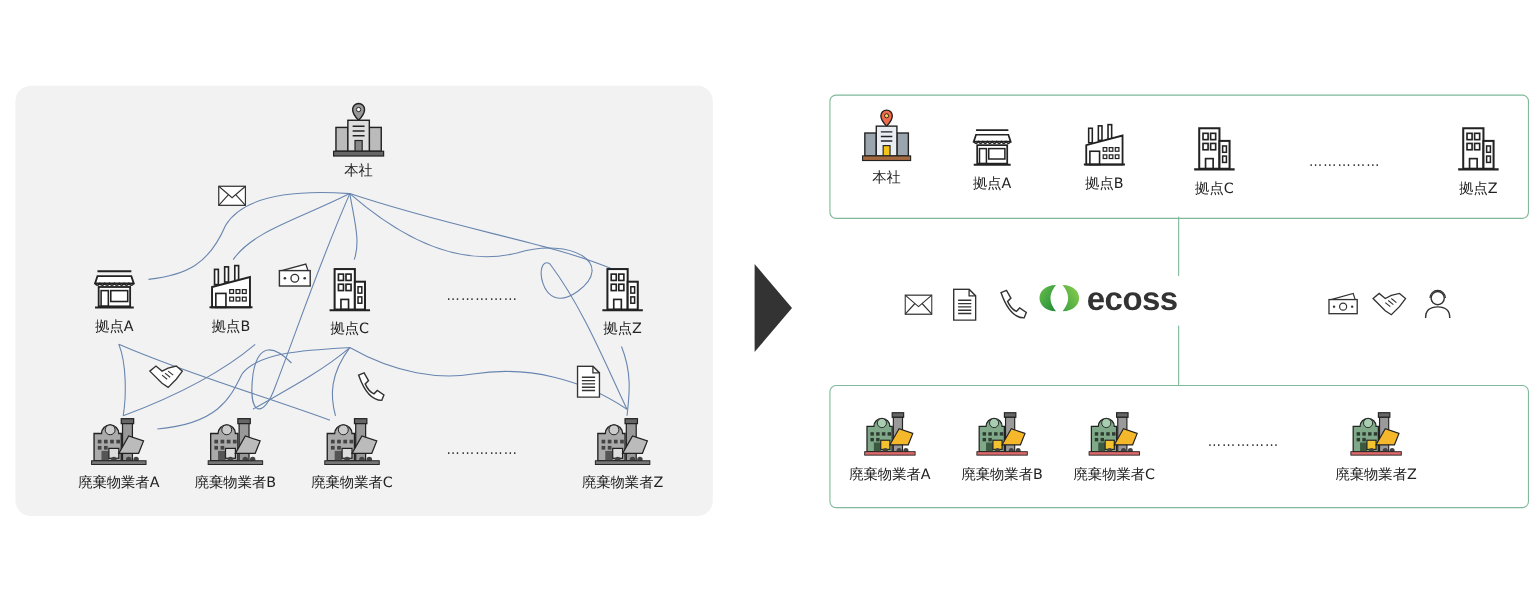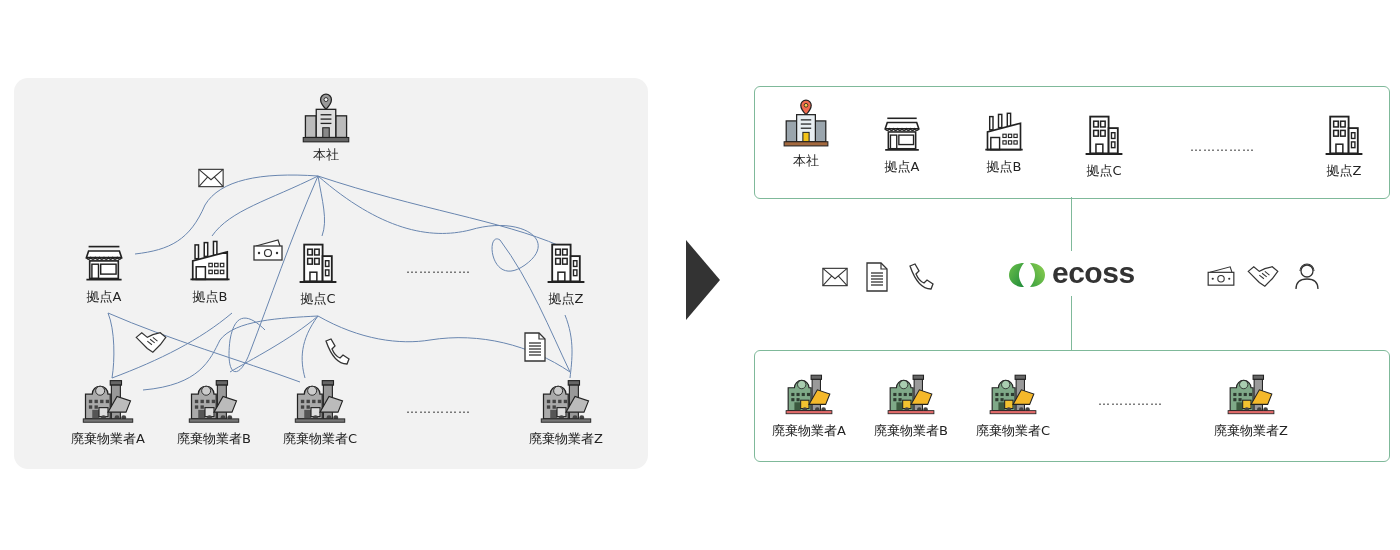--- a/index.html
+++ b/index.html
@@ -4,21 +4,21 @@
 <style>
   html,body{margin:0;padding:0;background:#ffffff;}
   body{width:1400px;height:550px;position:relative;overflow:hidden;font-family:"DejaVu Sans","Liberation Sans",sans-serif;color:#222;}
   .left-panel{position:absolute;left:14px;top:78px;width:634px;height:391px;background:#f2f2f2;border-radius:14px;}
   .svg-layer{position:absolute;left:0;top:0;width:1400px;height:550px;pointer-events:none;}
   .node{position:absolute;text-align:center;}
   .node .lbl{font-size:13px;color:#222;white-space:nowrap;display:block;}
   .dots{position:absolute;font-size:12px;letter-spacing:1px;color:#333;}
   .box{position:absolute;border:1px solid #7fb99a;border-radius:6px;background:#fff;}
   .arrow{position:absolute;left:686px;top:240px;width:0;height:0;border-top:40px solid transparent;border-bottom:40px solid transparent;border-left:34px solid #333;}
-  .logo{position:absolute;left:1008px;top:258px;display:flex;align-items:flex-end;}
+  .logo{position:absolute;left:944px;top:258px;display:flex;align-items:flex-start;}
   .logo-text{font-family:"Liberation Sans",sans-serif;font-size:30px;font-weight:bold;color:#333;margin-left:6px;letter-spacing:-0.5px;line-height:30px;}
   .icon{position:absolute;}
 </style>
 </head>
 <body>
 
 <svg width="0" height="0" style="position:absolute">
   <defs>
     <symbol id="sym-office" viewBox="0 0 40 40">
       <rect x="8" y="4" width="16" height="32" fill="#fff" stroke="#222" stroke-width="1.6"></rect>

